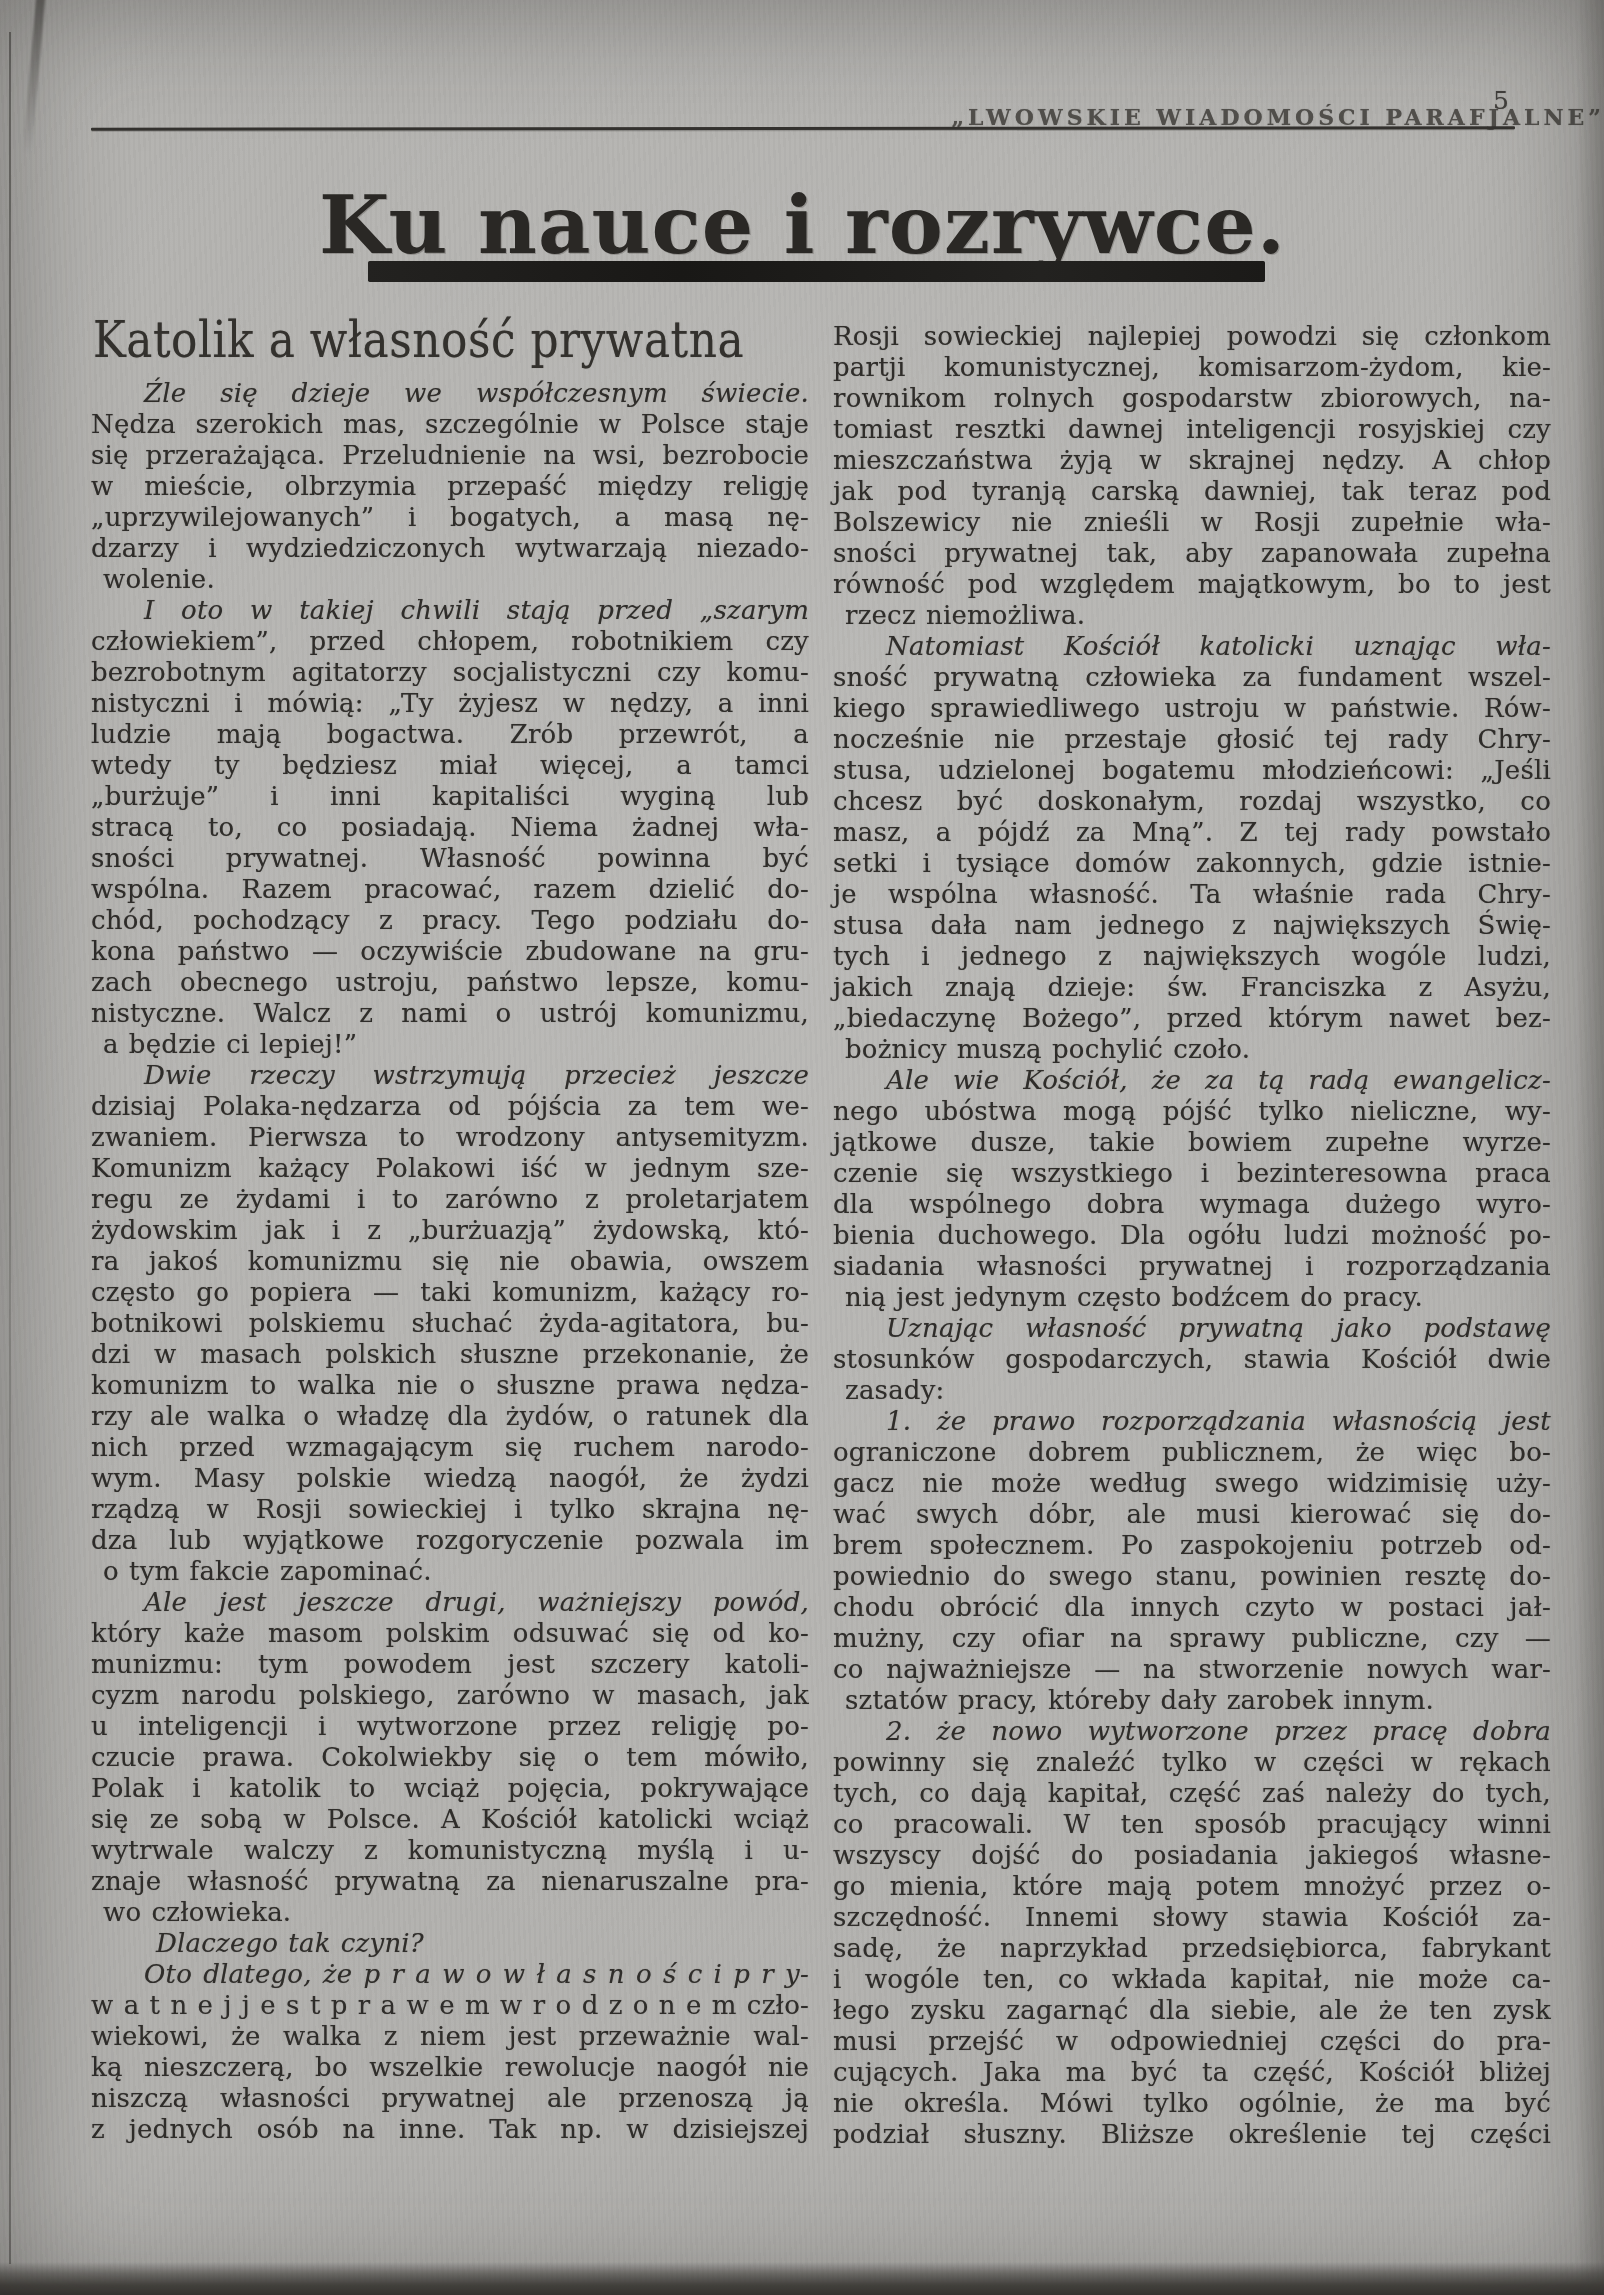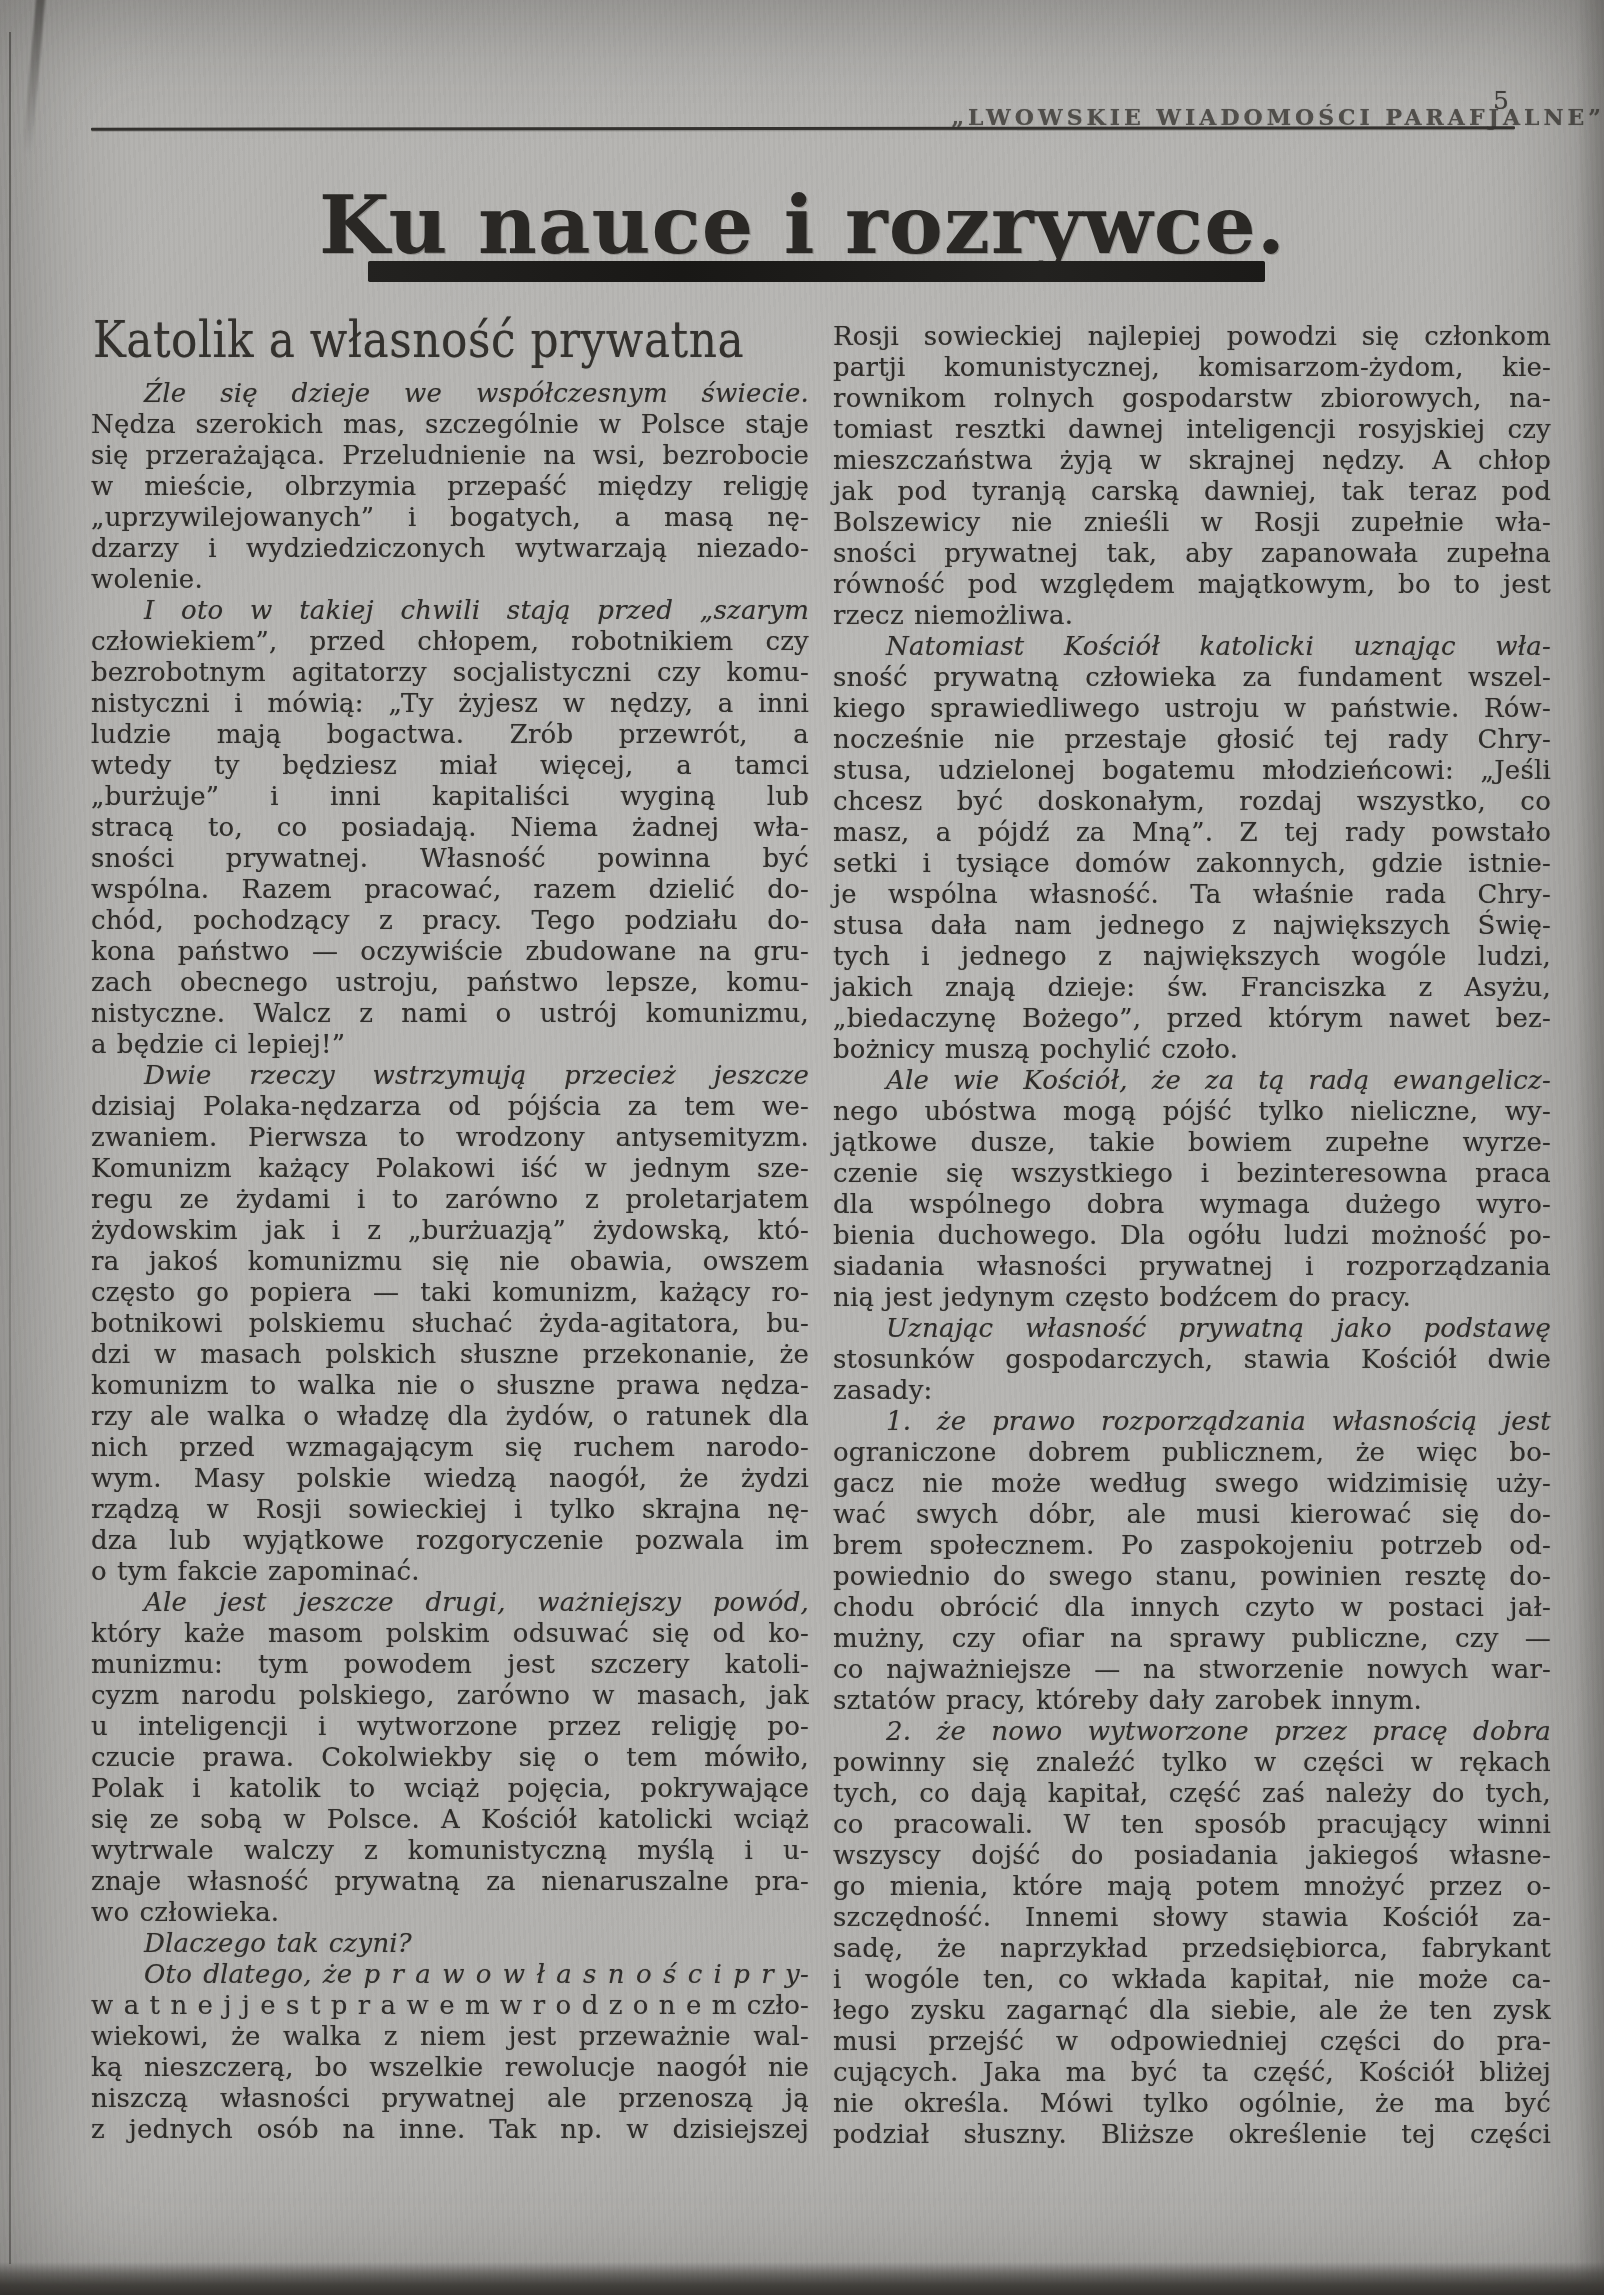--- a/index.html
+++ b/index.html
@@ -37,21 +37,21 @@
     font-size:51px; font-weight:normal; letter-spacing:0.6px; white-space:nowrap;
     transform:scaleX(0.86); transform-origin:left top; color:#33312d;
   }
   .col {
     position:absolute; width:718px; font-size:26px; line-height:31px;
     text-align:justify; word-spacing:1.7px; letter-spacing:0.2px;
   }
   .col-left  { left:91px;  top:378px; }
   .col-right { left:833px; top:321px; }
   .line { height:31px; text-align-last:justify; }
-  .line.endpar { text-align-last:left; }
+  .line.endpar { text-align-last:left;margin-left:12px; }
   .line.indent { text-indent:53px;font-style:italic; }
   
   .vignette { position:absolute; inset:0; box-shadow:inset 0 0 126px rgba(35,33,30,0.42); pointer-events:none; }
   .bottom-band {
     position:absolute; left:0; bottom:0; width:100%; height:33px;
     background:linear-gradient(to bottom, rgba(58,56,52,0) 0%, rgba(58,56,52,0.5) 35%, #4a4844 70%, #3a3835 100%);
   }
   .crease-left {
     position:absolute; left:9.2px; top:32px; width:2.3px; height:2232px;
     background:linear-gradient(to bottom, rgba(55,53,50,0.55), rgba(55,53,50,0.22) 60%, rgba(55,53,50,0.45));

